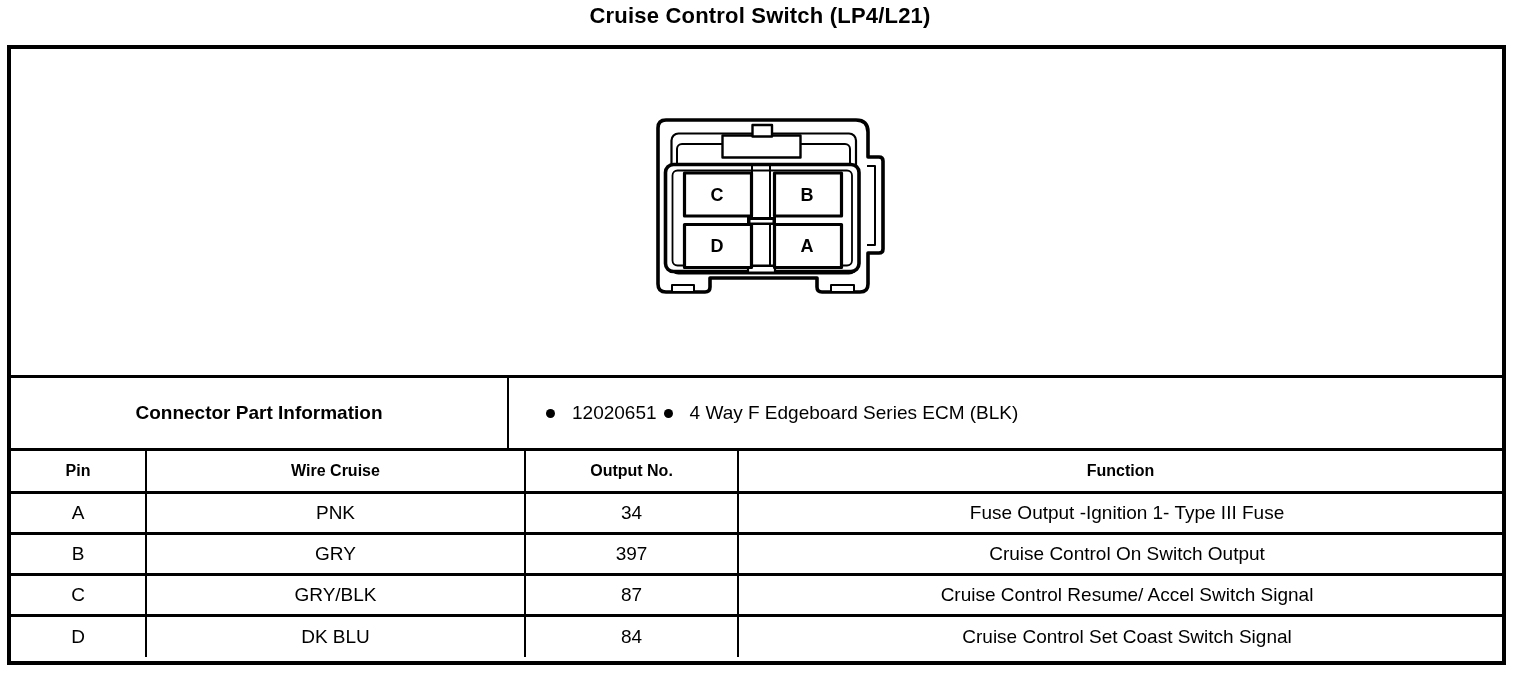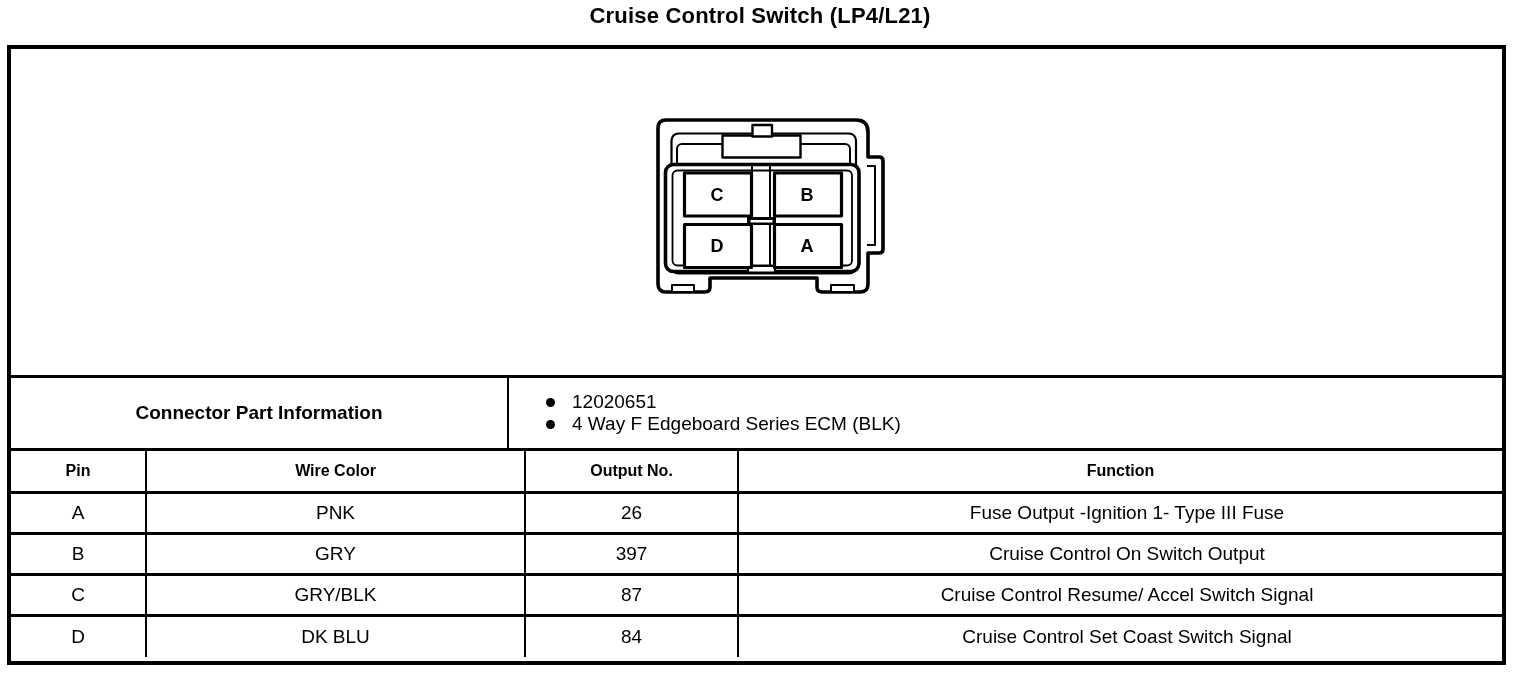--- a/index.html
+++ b/index.html
@@ -59,22 +59,23 @@
     white-space: nowrap;
   }
   tr.part-info-row td { height: 73px; }
   tr.header-row td { height: 43px; font-weight: 700; font-size: 16px; }
   tr.data-row td { height: 41px; }
   td.part-info-cell { font-weight: 700; font-size: 20px; }
   td.function-cell { text-align: left; padding-left: 13px; margin-top: 11px; }
   td.part-items-cell { text-align: left; }
   .bullet-list {
     display: flex;
-    flex-direction: column;
+    flex-direction: row;
     justify-content: flex-start;
+    gap: 7px;
     padding-left: 37px;
   }
   .bullet-line { display: flex; align-items: center; }
   .bullet-dot {
     width: 9px;
     height: 9px;
     border-radius: 50%;
     background: #000000;
     margin-right: 17px;
     flex: 0 0 auto;
@@ -153,29 +154,29 @@
             <div class="bullet-line">
               <span class="bullet-dot"></span>
               <span>4 Way F Edgeboard Series ECM (BLK)</span>
             </div>
           </div>
         </td>
       </tr>
 
       <tr class="header-row">
         <td>Pin</td>
-        <td colspan="2">Wire Color</td>
+        <td colspan="2">Wire Cruise</td>
         <td>Output No.</td>
         <td>Function</td>
       </tr>
 
       <tr class="data-row">
         <td>A</td>
         <td colspan="2">PNK</td>
-        <td>26</td>
+        <td>34</td>
         <td class="function-cell">Fuse Output -Ignition 1- Type III Fuse</td>
       </tr>
 
       <tr class="data-row">
         <td>B</td>
         <td colspan="2">GRY</td>
         <td>397</td>
         <td class="function-cell">Cruise Control On Switch Output</td>
       </tr>
 

